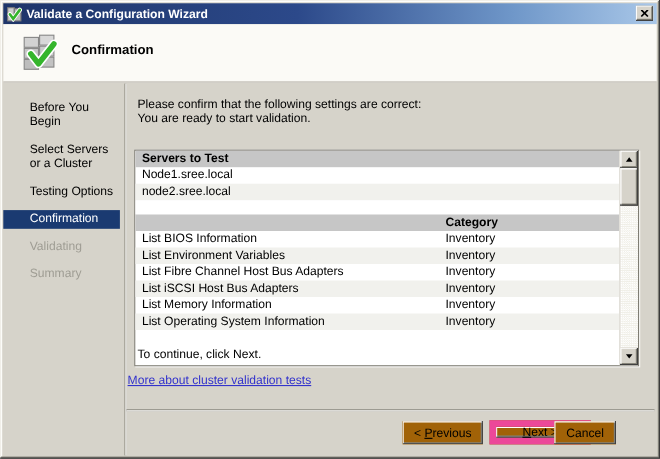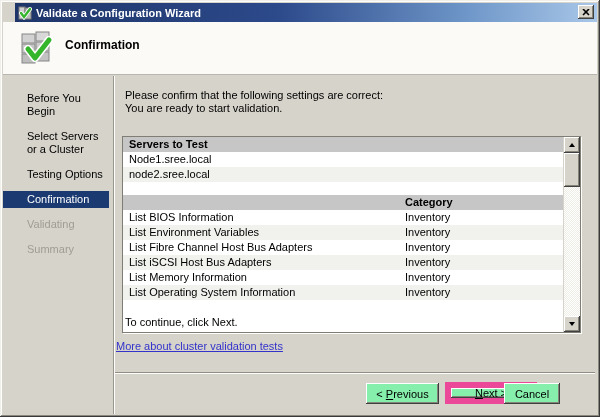--- a/index.html
+++ b/index.html
@@ -10,21 +10,21 @@
     position:relative; width:600px; height:417px; background:#d6d3ca;
     box-shadow: inset -1px -1px 0 #3a3a3a, inset 1px 1px 0 #f1efe9,
                 inset -2px -2px 0 #8a887f, inset 2px 2px 0 #fdfdfb;
     overflow:hidden;
   }
 
   
   .titlebar {
     position:absolute; left:3px; top:3px; right:3px; height:19px;
     background:linear-gradient(to right,#1e3569 0%, #2c498a 45%, #6f97c9 78%, #a9c7e8 100%);
-    display:flex; align-items:center; padding:0 3px;margin-left:12px;
+    display:flex; align-items:center; padding:0 3px;
   }
   .titlebar .title { color:#fff; font-weight:bold; font-size:11px; margin-left:4px; white-space:nowrap; }
   .title-icon { width:14px; height:14px; flex:0 0 14px; }
   .close-btn {
     position:absolute; right:3px; top:2px; width:16px; height:14px;
     background:#d6d3ca; display:flex; align-items:center; justify-content:center;
     box-shadow: inset -1px -1px 0 #404040, inset 1px 1px 0 #fff, inset -2px -2px 0 #868479;
   }
 
   
@@ -86,21 +86,21 @@
   .footer-text { position:absolute; left:125px; top:316px; }
   .more-link { position:absolute; left:116px; top:340px; color:#3333cc; text-decoration:underline; cursor:pointer; }
 
   .btn-separator {
     position:absolute; left:115px; right:5px; top:372px; height:2px;
     background:#8f8d84; border-bottom:1px solid #fdfdfb;
   }
 
   
   .btn {
-    position:absolute; top:383px; height:21px; background:#86efac;
+    position:absolute; top:383px; height:21px; background:#a16207;
     box-shadow: inset -1px -1px 0 #404040, inset 1px 1px 0 #fff, inset -2px -2px 0 #868479;
     display:flex; align-items:center; justify-content:center;
     font-size:11px; cursor:default; user-select:none;
   }
   .btn u { text-decoration:underline; }
   .btn-previous { left:366px; width:73px; }
   .btn-next { left:445px; width:92px; height:22px; top:382px; border:6px solid #ec4899; }
   .btn-cancel { left:504px; width:56px; }
 </style>
 </head>

